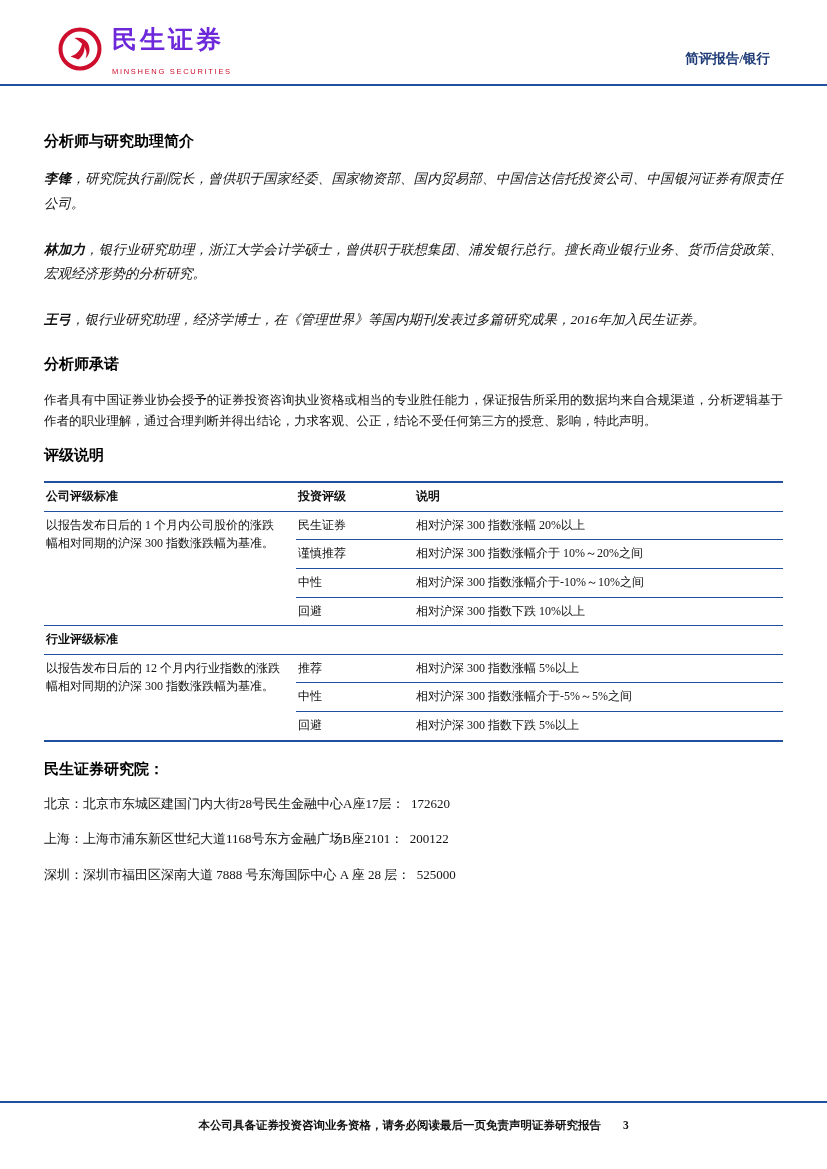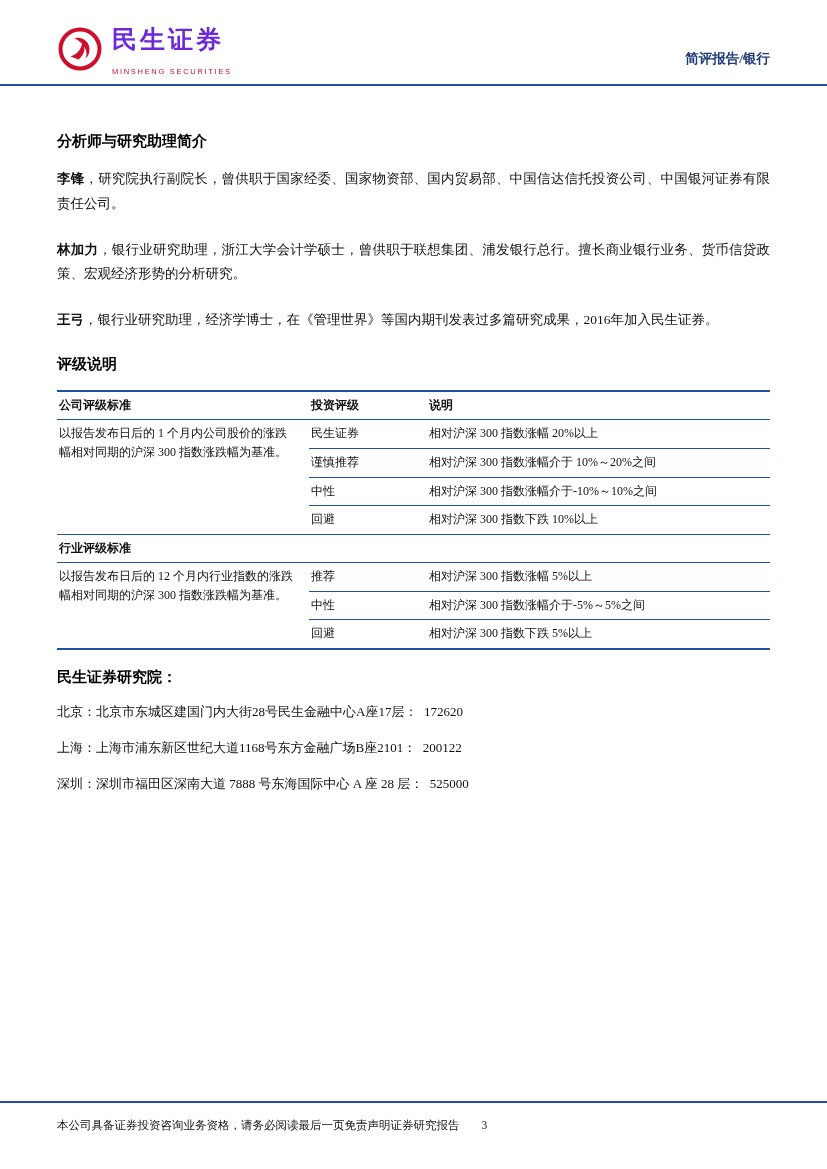--- a/index.html
+++ b/index.html
@@ -28,32 +28,33 @@
   .logo-en {
     font-family: "Liberation Sans", "DejaVu Sans", sans-serif;
     font-size: 7.5px; color: #CE0E2D; letter-spacing: 1.7px; margin-top: 15px;
   }
   .report-type {
     font-size: 13.5px; font-weight: bold; color: #1F3B77; padding-bottom: 8px;
   }
   .rule { height: 2px; background: #2150A1; }
 
   
-  .content { padding: 0 57px; }
+  .content { padding: 0 44px; }
   h2.sec {
     font-size: 15px; font-weight: bold; color: #000; margin: 0 0 16px 0;
   }
   .sec-analysts { margin-top: 46px; }
   .sec-promise  { margin-top: 16px; }
   .sec-rating   { margin-top: 14px; }
   .sec-institute{ margin-top: 18px; }
 
   p.bio {
     font-size: 13.5px; line-height: 1.8; text-align: justify;
     margin: 0 0 22px 0;
+    font-style: italic;
   }
   p.bio strong { font-weight: bold; }
   p.promise-text {
     font-size: 12.5px; line-height: 1.7; text-align: justify; margin: 0;
   }
 
   
   table.rating {
     width: 100%; border-collapse: collapse; margin-top: 2px;
     font-size: 12px;
@@ -79,22 +80,22 @@
     white-space: pre-wrap;
   }
 
   
   .footer-rule {
     position: absolute; left: 0; right: 0; bottom: 66px;
     height: 2px; background: #2150A1;
   }
   .footer {
     position: absolute; left: 57px; right: 57px; bottom: 36px;
-    display: flex; justify-content: flex-start; align-items: baseline;
-    font-size: 11.5px; color: #111;
+    display: flex; justify-content: center; align-items: baseline;
+    font-size: 11.5px; color: #111; font-weight: bold;
   }
   .footer .pagenum { margin-left: 22px; }
 </style>
 </head>
 <body>
 
 <div class="header">
   <div class="logo">
     <span>
       <svg width="46" height="46" viewBox="0 0 46 46" aria-hidden="true">
@@ -120,20 +121,24 @@
       <strong>李锋</strong><span>，研究院执行副院长，曾供职于国家经委、国家物资部、国内贸易部、中国信达信托投资公司、中国银河证券有限责任公司。</span>
     </p>
     <p class="bio">
       <strong>林加力</strong><span>，银行业研究助理，浙江大学会计学硕士，曾供职于联想集团、浦发银行总行。擅长商业银行业务、货币信贷政策、宏观经济形势的分析研究。</span>
     </p>
     <p class="bio">
       <strong>王弓</strong><span>，银行业研究助理，经济学博士，在《管理世界》等国内期刊发表过多篇研究成果，2016年加入民生证券。</span>
     </p>
   </div>
 
+  <div class="sec-promise">
+    <h2 class="sec">分析师承诺</h2>
+    <p class="promise-text">作者具有中国证券业协会授予的证券投资咨询执业资格或相当的专业胜任能力，保证报告所采用的数据均来自合规渠道，分析逻辑基于作者的职业理解，通过合理判断并得出结论，力求客观、公正，结论不受任何第三方的授意、影响，特此声明。</p>
+  </div>
 
   <div class="sec-rating">
     <h2 class="sec">评级说明</h2>
 
     <table class="rating">
       <tbody>
           <tr class="head">
         <td class="col1">公司评级标准</td>
         <td class="col2">投资评级</td>
         <td>说明</td>

